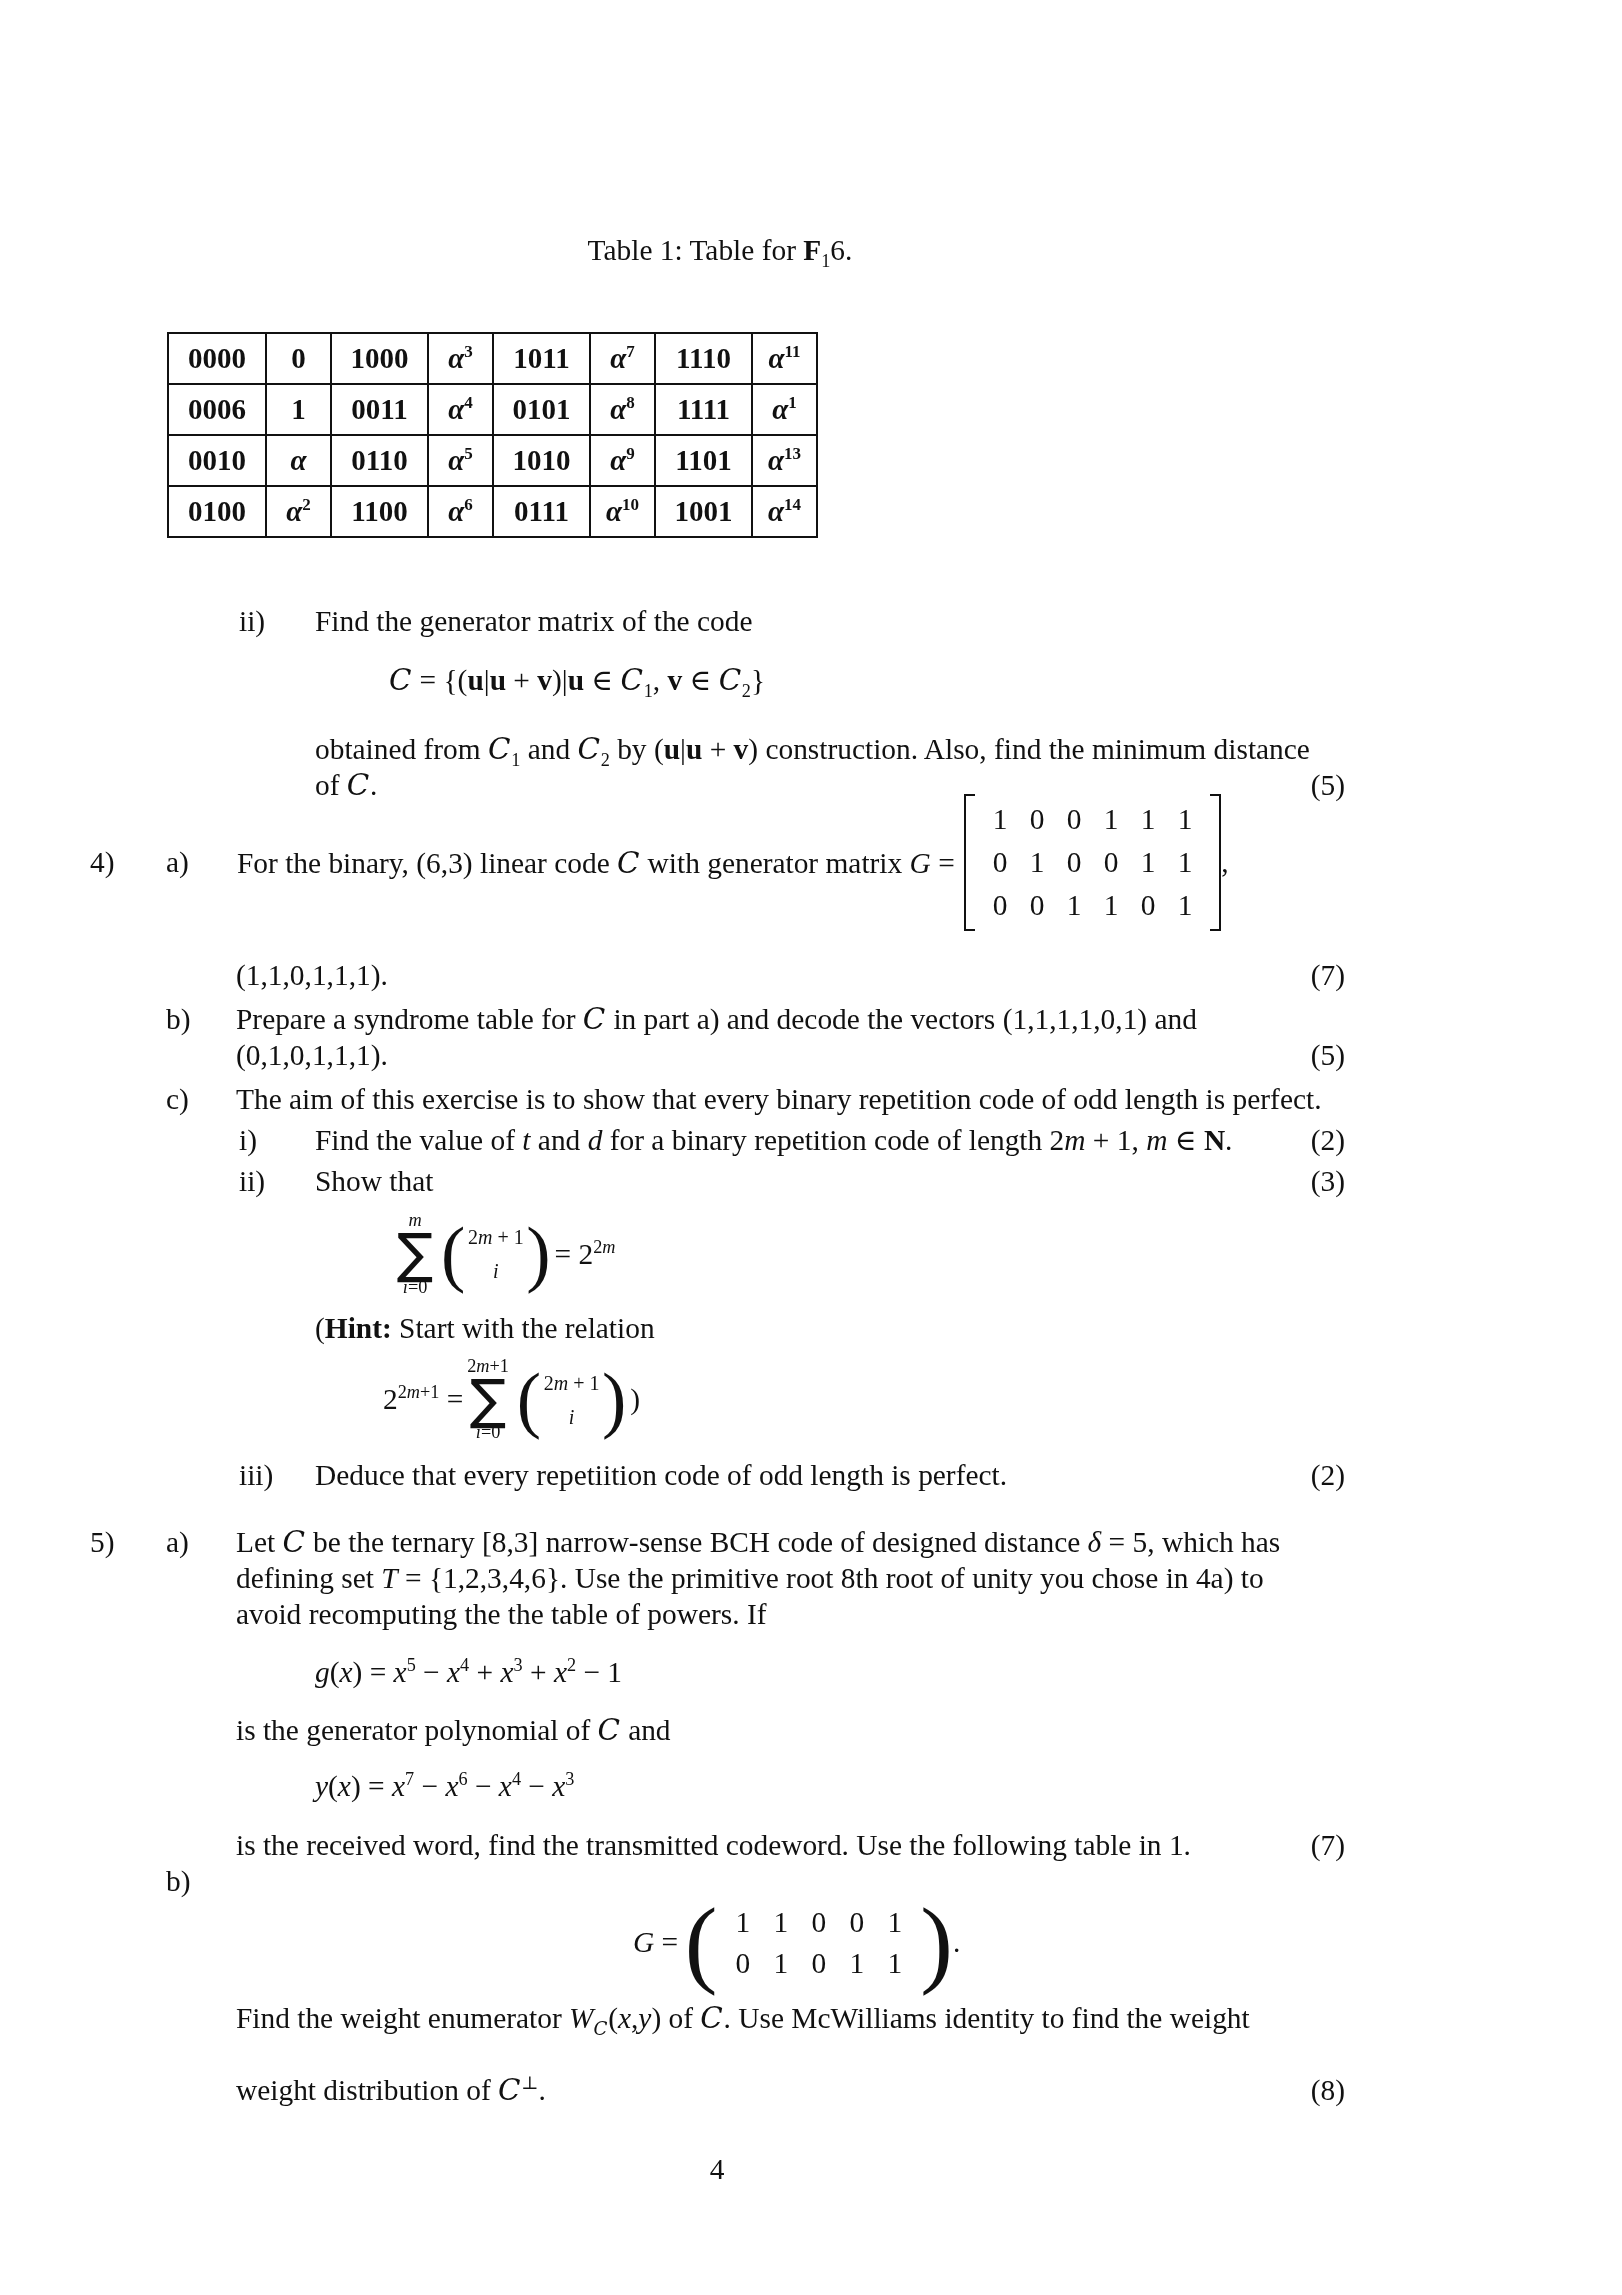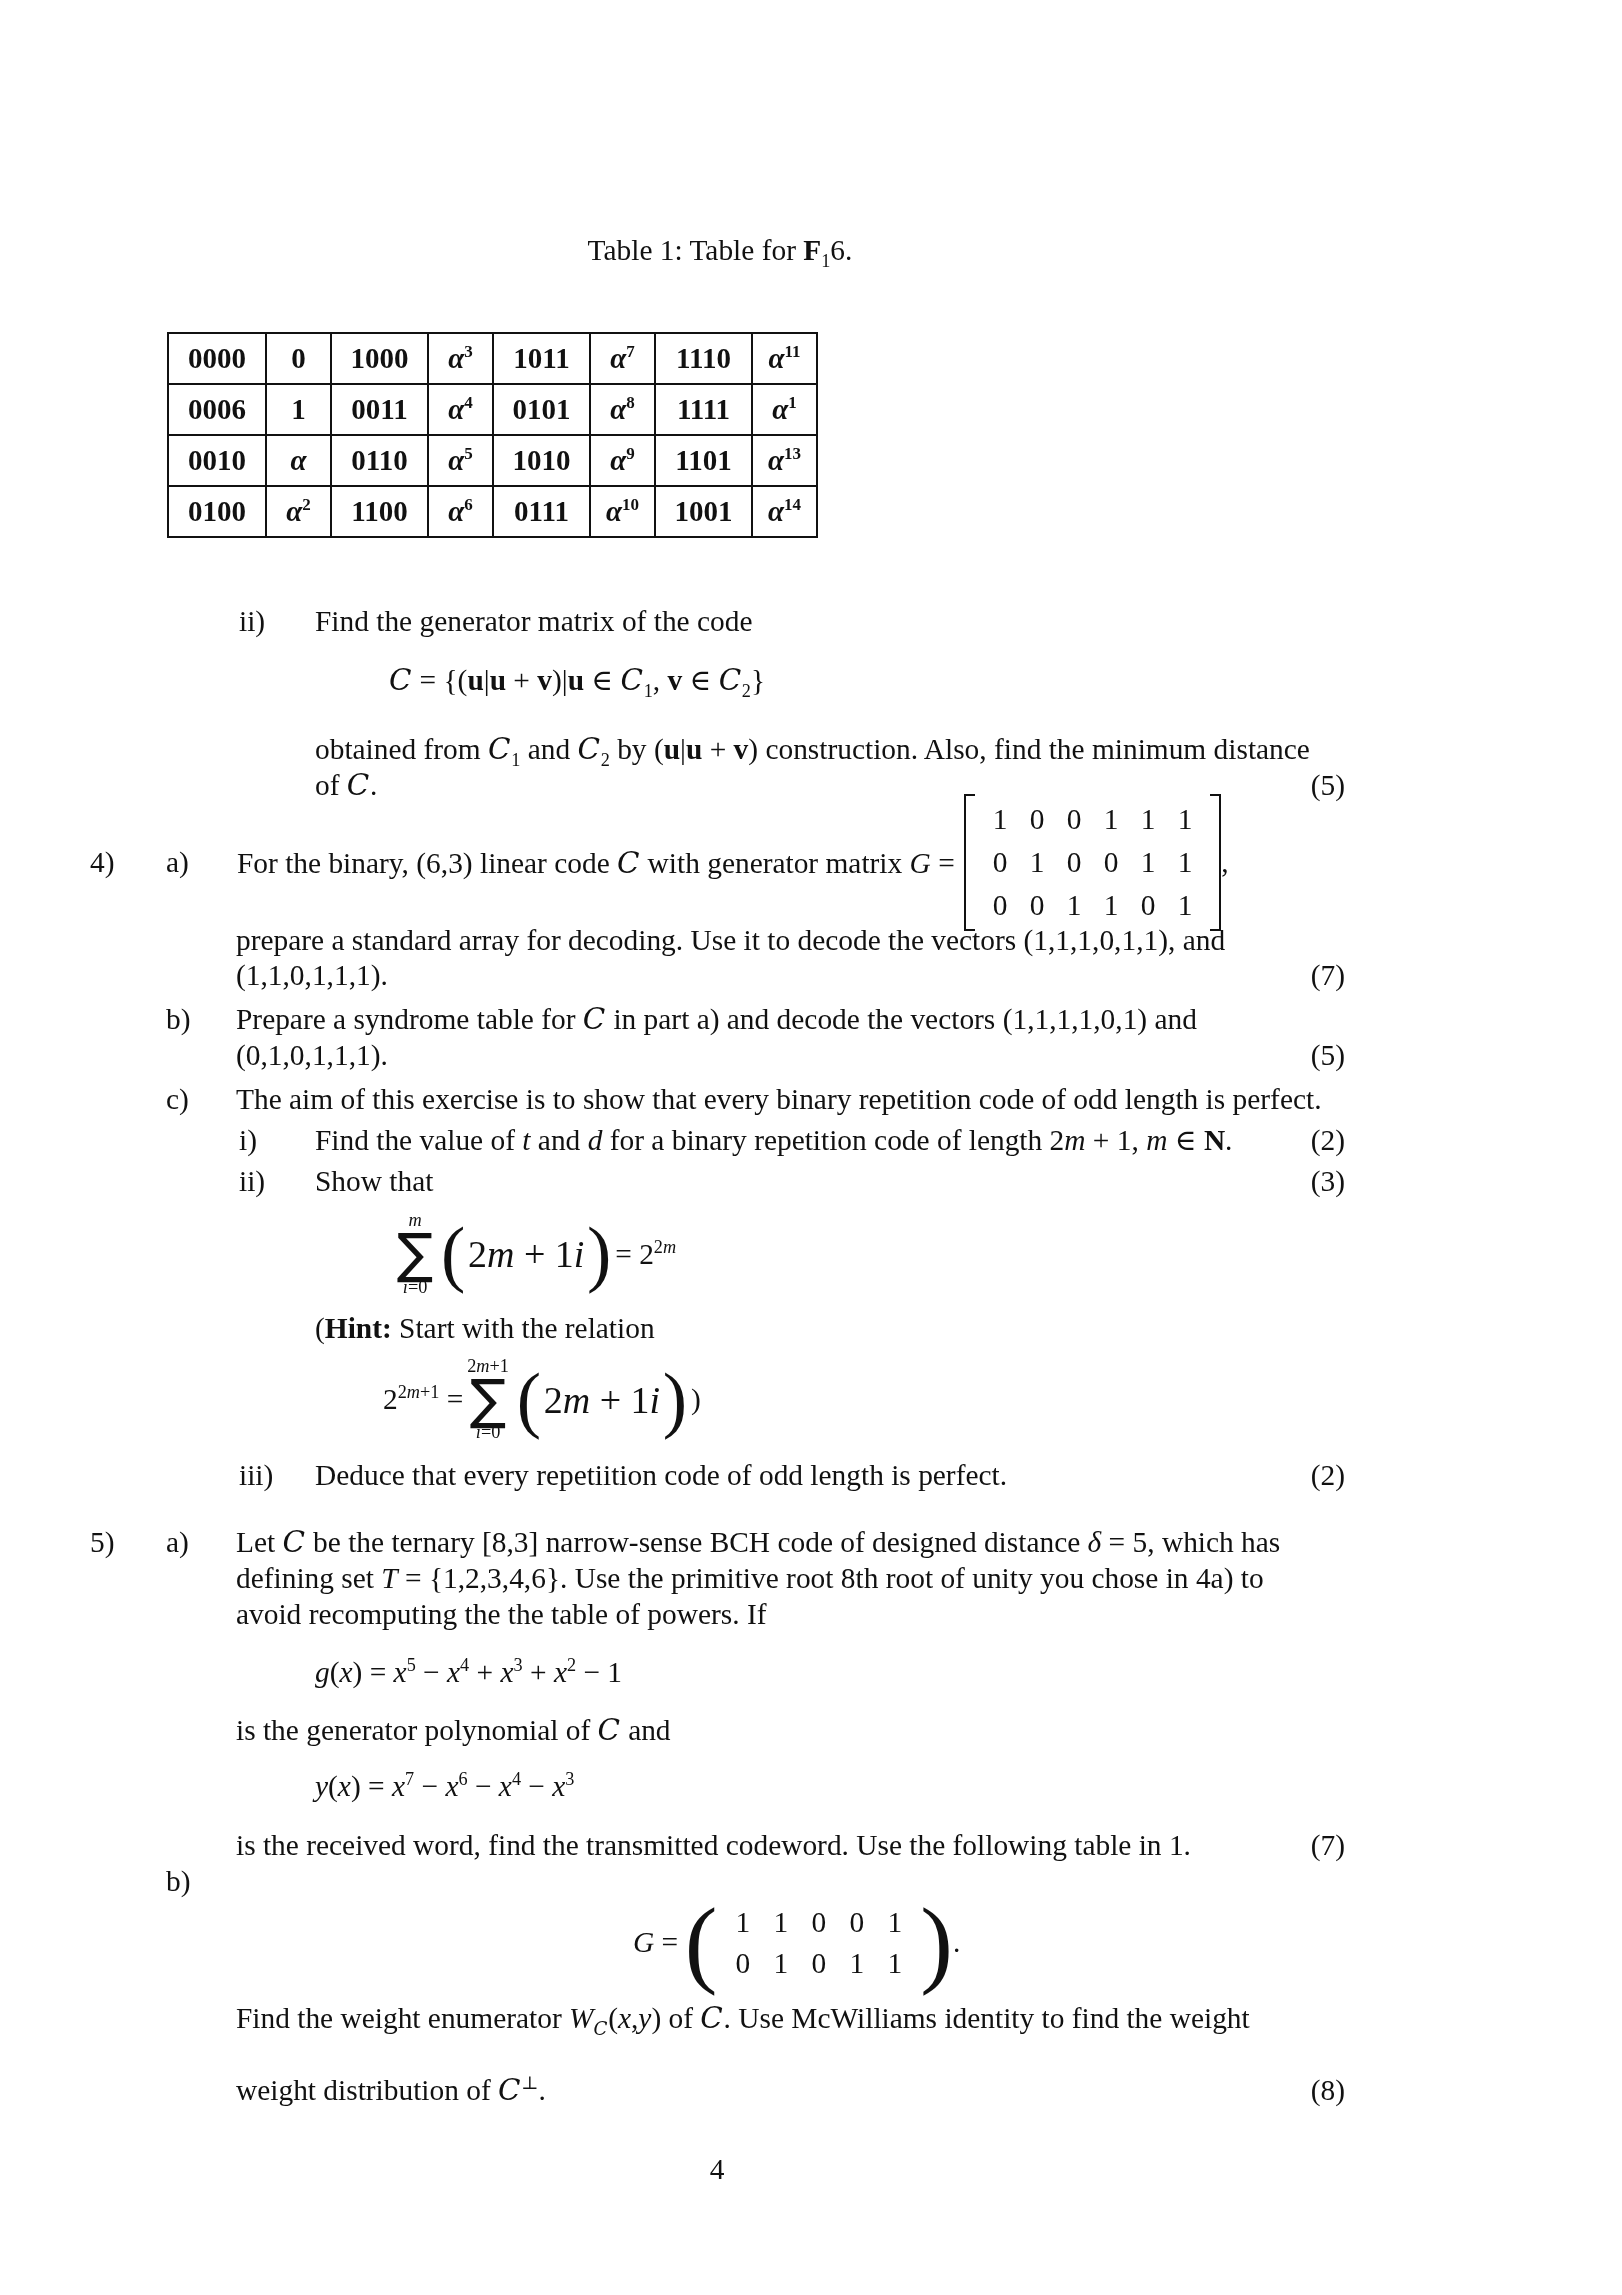--- a/index.html
+++ b/index.html
@@ -49,21 +49,21 @@
   .bmat{display:inline-flex;align-items:stretch;margin-left:9.2px;}
   .brk{width:9.2px;}
   .brk-l{border-left:2.6px solid #111;border-top:2.6px solid #111;border-bottom:2.6px solid #111;}
   .brk-r{border-right:2.6px solid #111;border-top:2.6px solid #111;border-bottom:2.6px solid #111;}
   .mgrid{display:grid;align-items:center;justify-items:center;padding:3.9px 6.5px;}
   .mg6{grid-template-columns:repeat(6,37px);grid-auto-rows:43px;}
   .mg5{grid-template-columns:repeat(5,38px);grid-auto-rows:41px;}
   
   .bigp{font-size:98px;line-height:0.9;font-weight:400;font-family:"Liberation Serif",serif;}
   .binom .bigp{font-size:73px;}
-  .bstk{display:inline-flex;flex-direction:row;align-items:center;font-size:38px;line-height:34px;margin:0 2.6px;}
+  .bstk{display:inline-flex;flex-direction:column;align-items:center;font-size:20px;line-height:34px;margin:0 2.6px;}
   .binom{display:inline-flex;align-items:center;margin:0 3.9px;}
   
   .sumop{display:inline-flex;flex-direction:column;align-items:center;line-height:1;margin:0 3.9px;}
   .slim{font-size:18.3px;line-height:1.15;}
   .sigma{font-size:54px;line-height:0.85;font-family:"DejaVu Sans",sans-serif;}
   .footer{position:absolute;top:2153px;left:0;width:1434px;text-align:center;font-size:29.4px;}
 </style>
 </head>
 <body>
 
@@ -166,23 +166,20 @@
         <span>0</span>
         <span>1</span>
         <span>1</span>
         <span>0</span>
         <span>1</span>
       </span>
       <span class="brk brk-r"></span>
     </span>
     <span>,</span>
   </div>
-  <div class="line" style="top:922px">
-    <span class="x-body">prepare a standard array for decoding. Use it to decode the vectors (1,1,1,0,1,1), and</span>
-  </div>
   <div class="line" style="top:957px">
     <span class="x-body">(1,1,0,1,1,1).</span>
     <span class="mark">(7)</span>
   </div>
 
   <div class="line" style="top:1001px">
     <span class="x-qlet">b)</span>
     <span class="x-body">Prepare a syndrome table for <sc>C</sc> in part a) and decode the vectors (1,1,1,1,0,1) and</span>
   </div>
   <div class="line" style="top:1037px">

